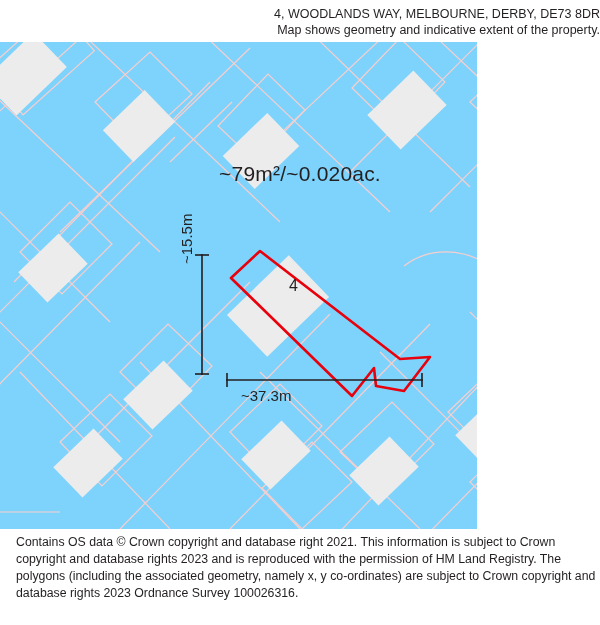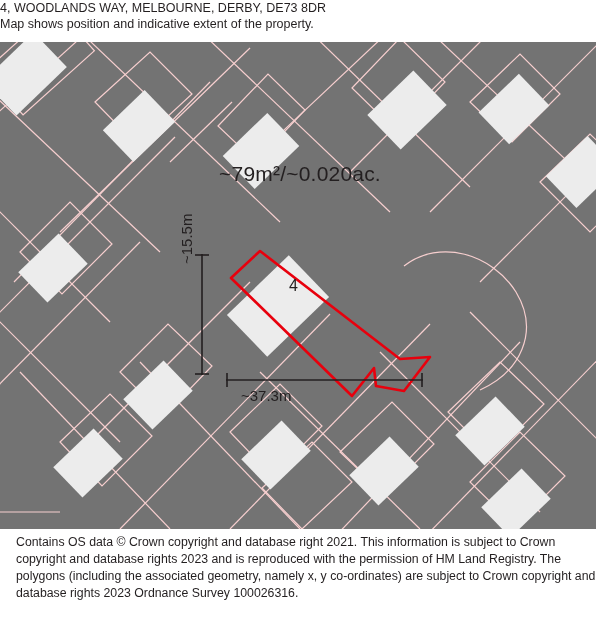--- a/index.html
+++ b/index.html
@@ -10,40 +10,40 @@
     width: 600px;
     height: 625px;
     background: #ffffff;
     font-family: "Liberation Sans", sans-serif;
     color: #231f20;
     overflow: hidden;
     position: relative;
   }
   .header {
     width: 600px;
-    padding-top: 0;
-    text-align: left;
+    padding-top: 6px;
+    text-align: right;
   }
   .header .title {
     font-size: 12.5px;
     line-height: 16px;
     color: #231f20;
   }
   .header .subtitle {
     font-size: 12.5px;
     line-height: 16px;
     color: #231f20;
   }
   .map-wrap {
     position: absolute;
     top: 42px;
     left: 0;
-    width: 596px;
+    width: 477px;
     height: 487px;
-    background: #737373;
+    background: #7dd3fc;
     overflow: hidden;
   }
   .map-svg {
     display: block;
   }
   .area-label {
     position: absolute;
     left: 0;
     top: 120px;
     width: 600px;
@@ -87,21 +87,21 @@
     font-size: 12.3px;
     line-height: 17px;
     color: #231f20;
   }
 </style>
 </head>
 <body>
 
 <div class="header">
   <div class="title">4, WOODLANDS WAY, MELBOURNE, DERBY, DE73 8DR</div>
-  <div class="subtitle">Map shows position and indicative extent of the property.</div>
+  <div class="subtitle">Map shows geometry and indicative extent of the property.</div>
 </div>
 
 <div class="map-wrap">
   <svg class="map-svg" width="600" height="487" viewBox="0 0 600 487">
     <g stroke="#f7cfcf" stroke-width="1.2" fill="none">
 
       <path d="M -30 96 L 120 -40"></path>
       <path d="M 60 190 L 250 6"></path>
       <path d="M 14 240 L 210 40"></path>
       <path d="M -30 300 L 175 95"></path>

